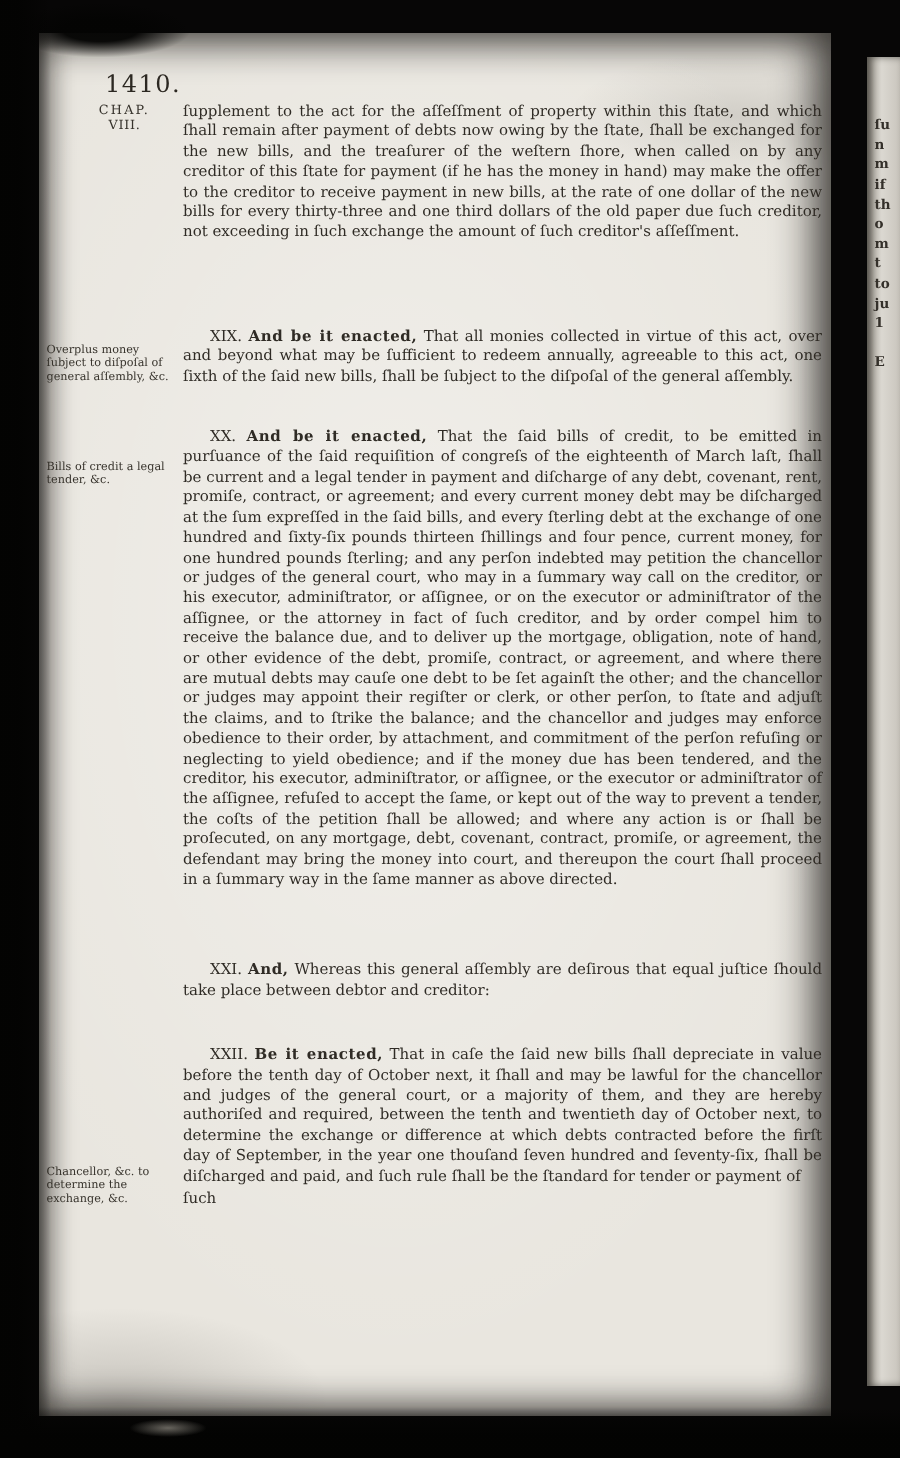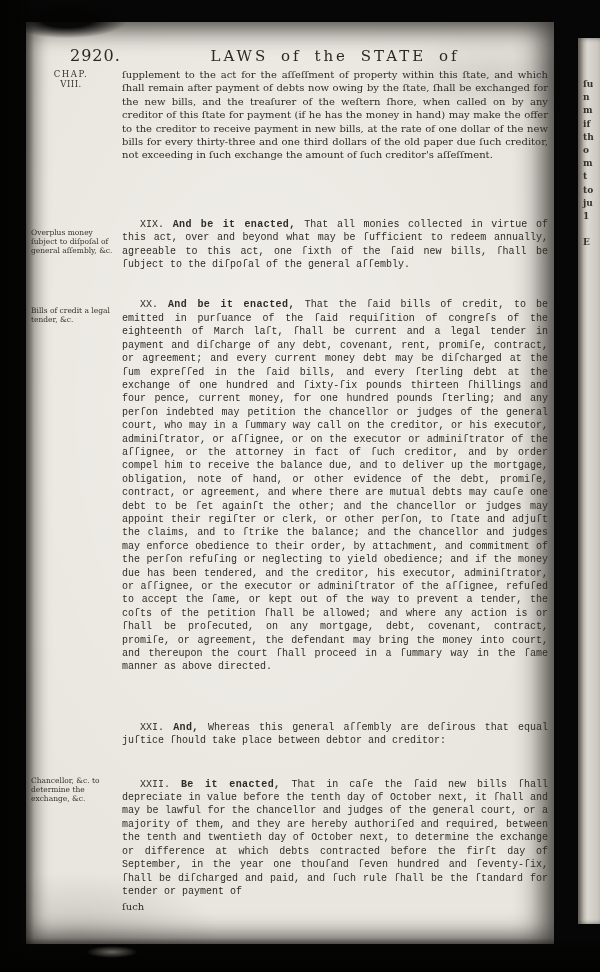--- a/index.html
+++ b/index.html
@@ -43,35 +43,35 @@
   }
 
   
   .marginal {
     position: absolute; left: 5px; width: 84px;
     font-size: 7.5px; line-height: 9px;
     color: #37332c; text-align: left;
   }
   .marginal.chap {
     top: 47px; width: 80px; text-align: center;
-    font-size: 8.5px; line-height: 10px; letter-spacing: 1.5px;
+    font-size: 8.5px; line-height: 10px; letter-spacing: 1.5px; margin-left: 12px;
   }
   .marginal.chap .chap-num { display: block; letter-spacing: .5px; }
   .marginal.note-overplus   { top: 206px; }
   .marginal.note-bills      { top: 284px; }
   .marginal.note-chancellor { top: 754px; }
 
   
   .content {
     position: absolute; left: 96px; top: 46px; width: 426px;
     font-size: 10px; line-height: 13.4px;
     text-align: justify; color: #2f2b25;
   }
   .para { margin: 0; }
-  .para.section { text-indent: 18px; font-family: Liberation Mono, monospace; }
+  .para.section { text-indent: 18px; }
   .para.p1 { margin-top: 56px; }
   .para.p2 { margin-top: 27px; }
   .para.p3 { margin-top: 47px; }
   .para.p4 { margin-top: 30px; }
   .secnum { }
   .enact { font-weight: bold; letter-spacing: .4px; }
   .catchword { text-align: left; margin-top: 2px; }
 
   
   .adjacent-page {
@@ -103,22 +103,21 @@
   .smudge-bottom {
     position: absolute; left: 86px; top: 946px; width: 52px; height: 12px;
     background: radial-gradient(ellipse at center, rgba(185,180,168,.55), rgba(185,180,168,0) 70%);
   }
 </style>
 </head>
 <body>
 
 <div class="paper">
 
-  <div class="page-year">2920.</div>
-  <div class="running-title">LAWS of the STATE of</div>
+  <div class="page-year">1410.</div>
 
   <div class="marginal chap">
     <span>CHAP.</span>
     <span class="chap-num">VIII.</span>
   </div>
   <div class="marginal note-overplus">Overplus money ſubject to diſpoſal of general aſſembly, &amp;c.</div>
   <div class="marginal note-bills">Bills of credit a legal tender, &amp;c.</div>
   <div class="marginal note-chancellor">Chancellor, &amp;c. to determine the exchange, &amp;c.</div>
 
   <div class="content">

